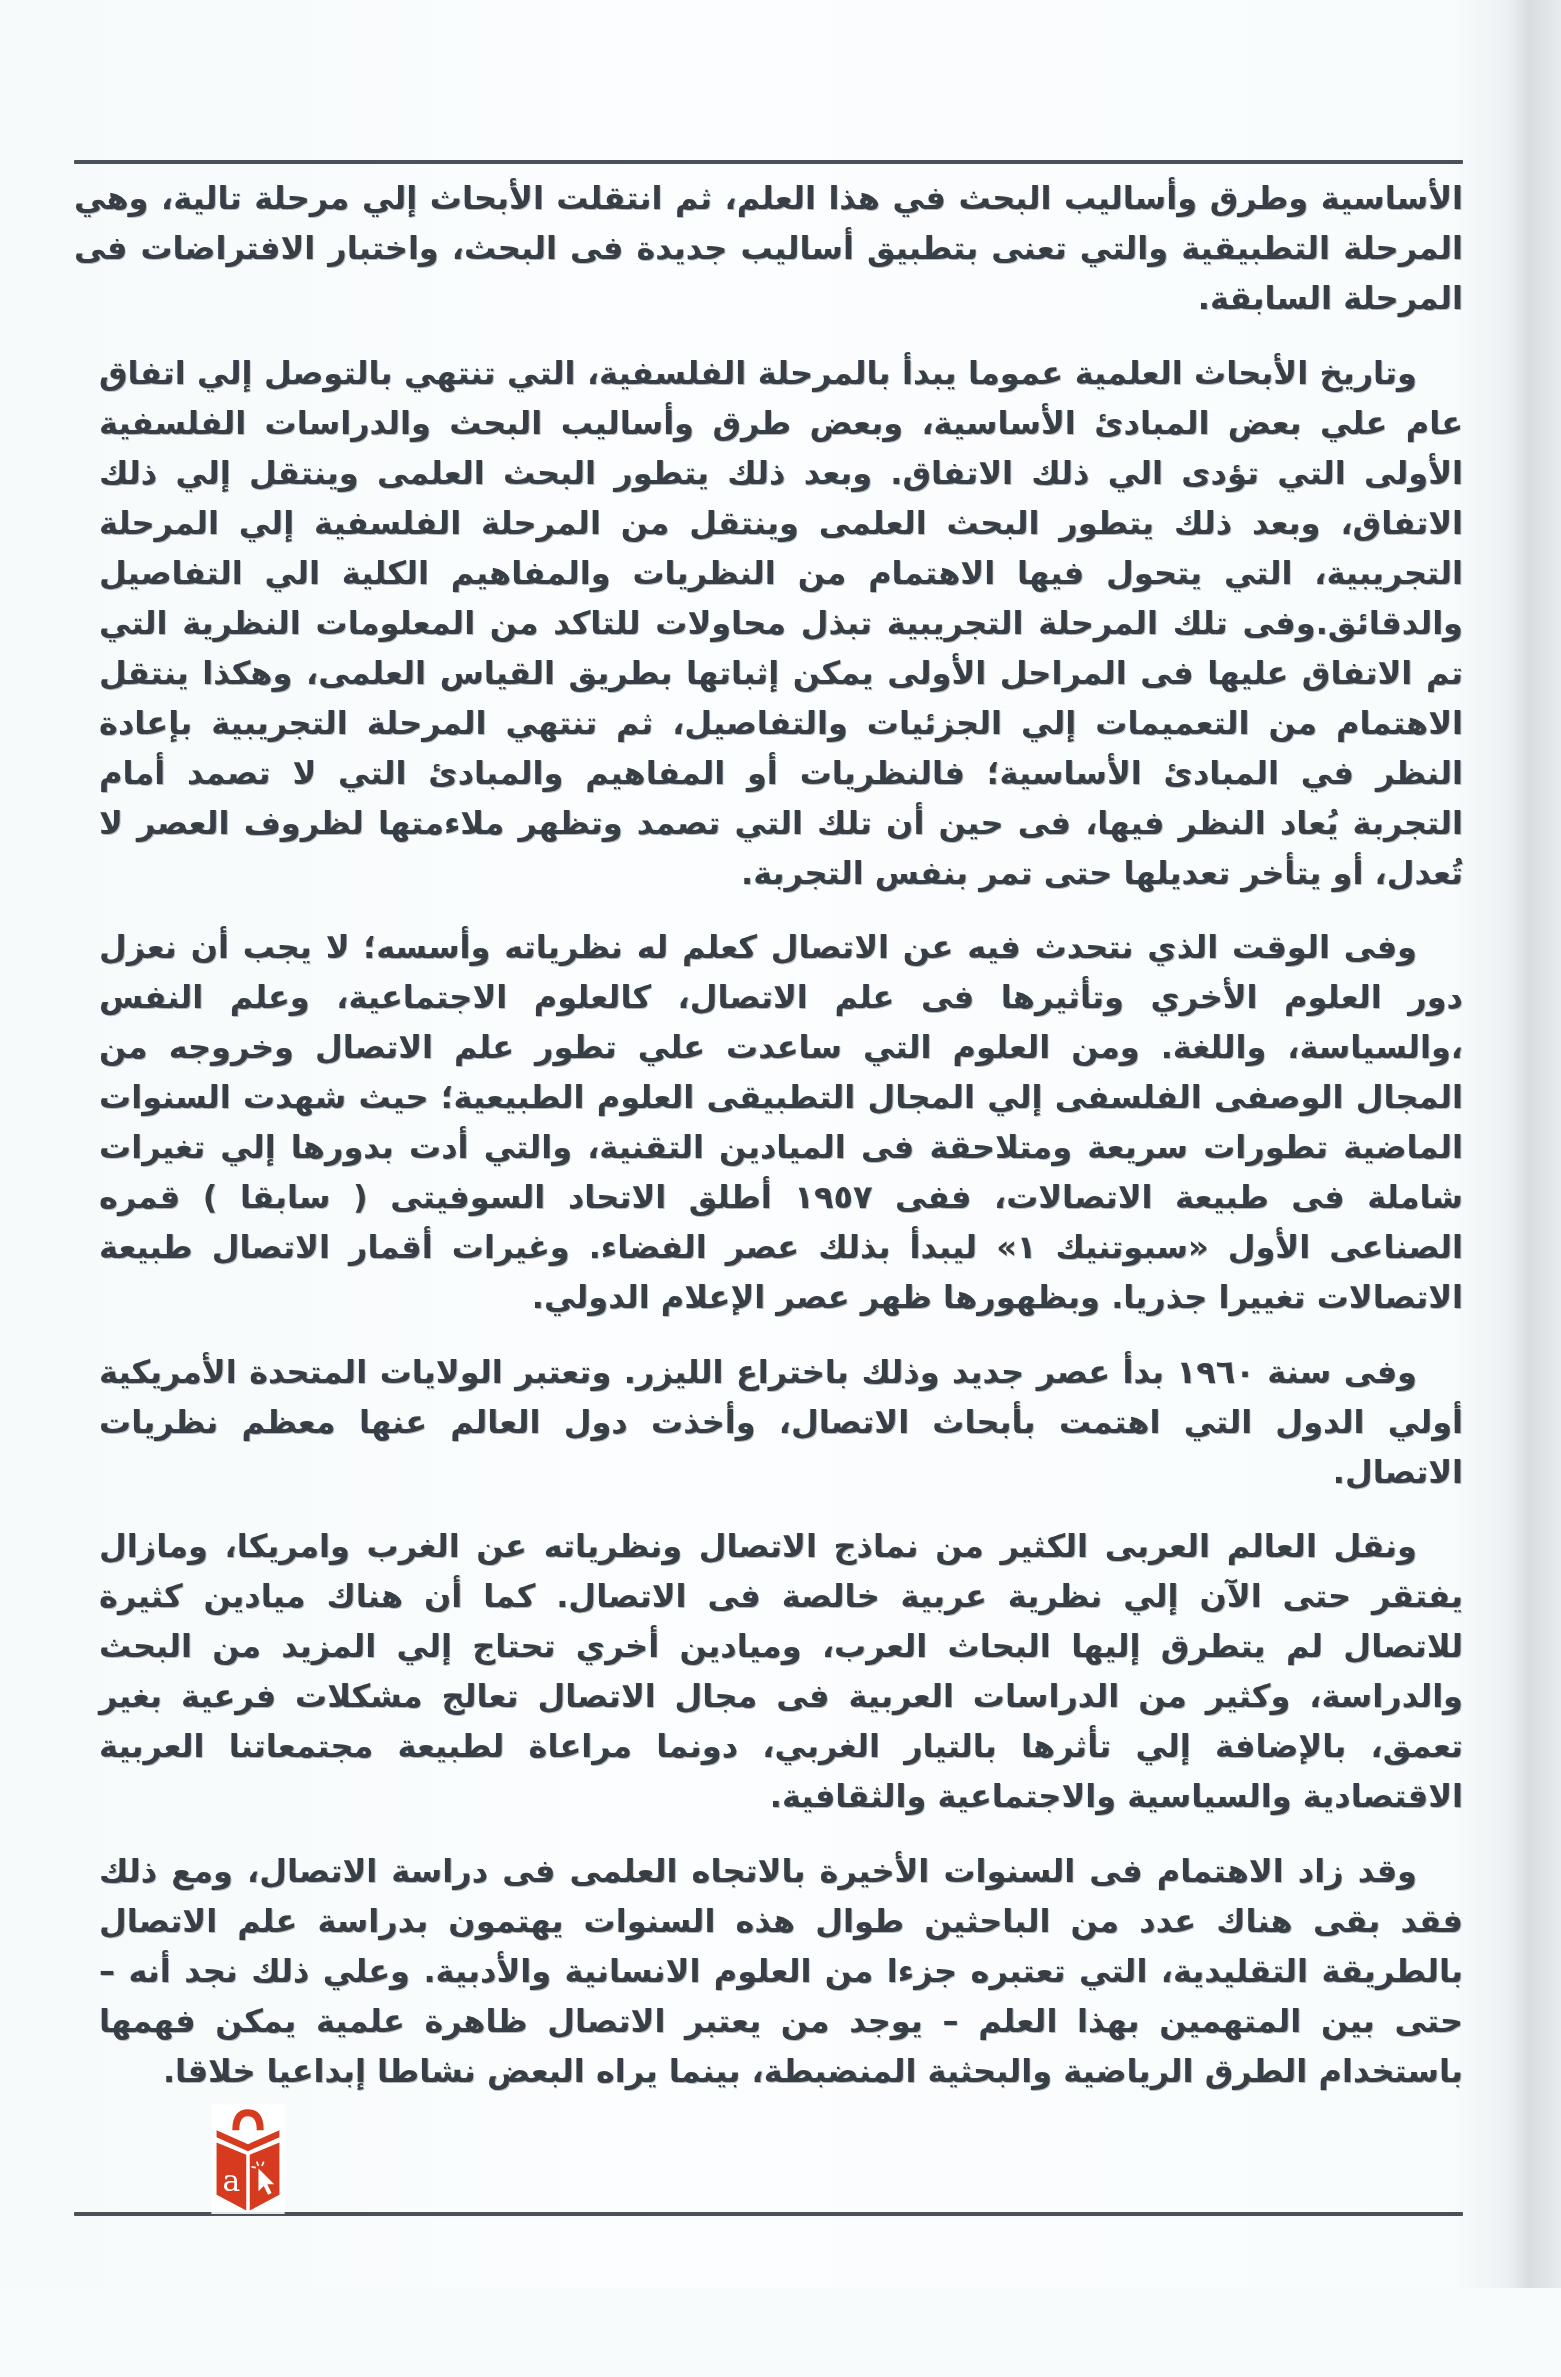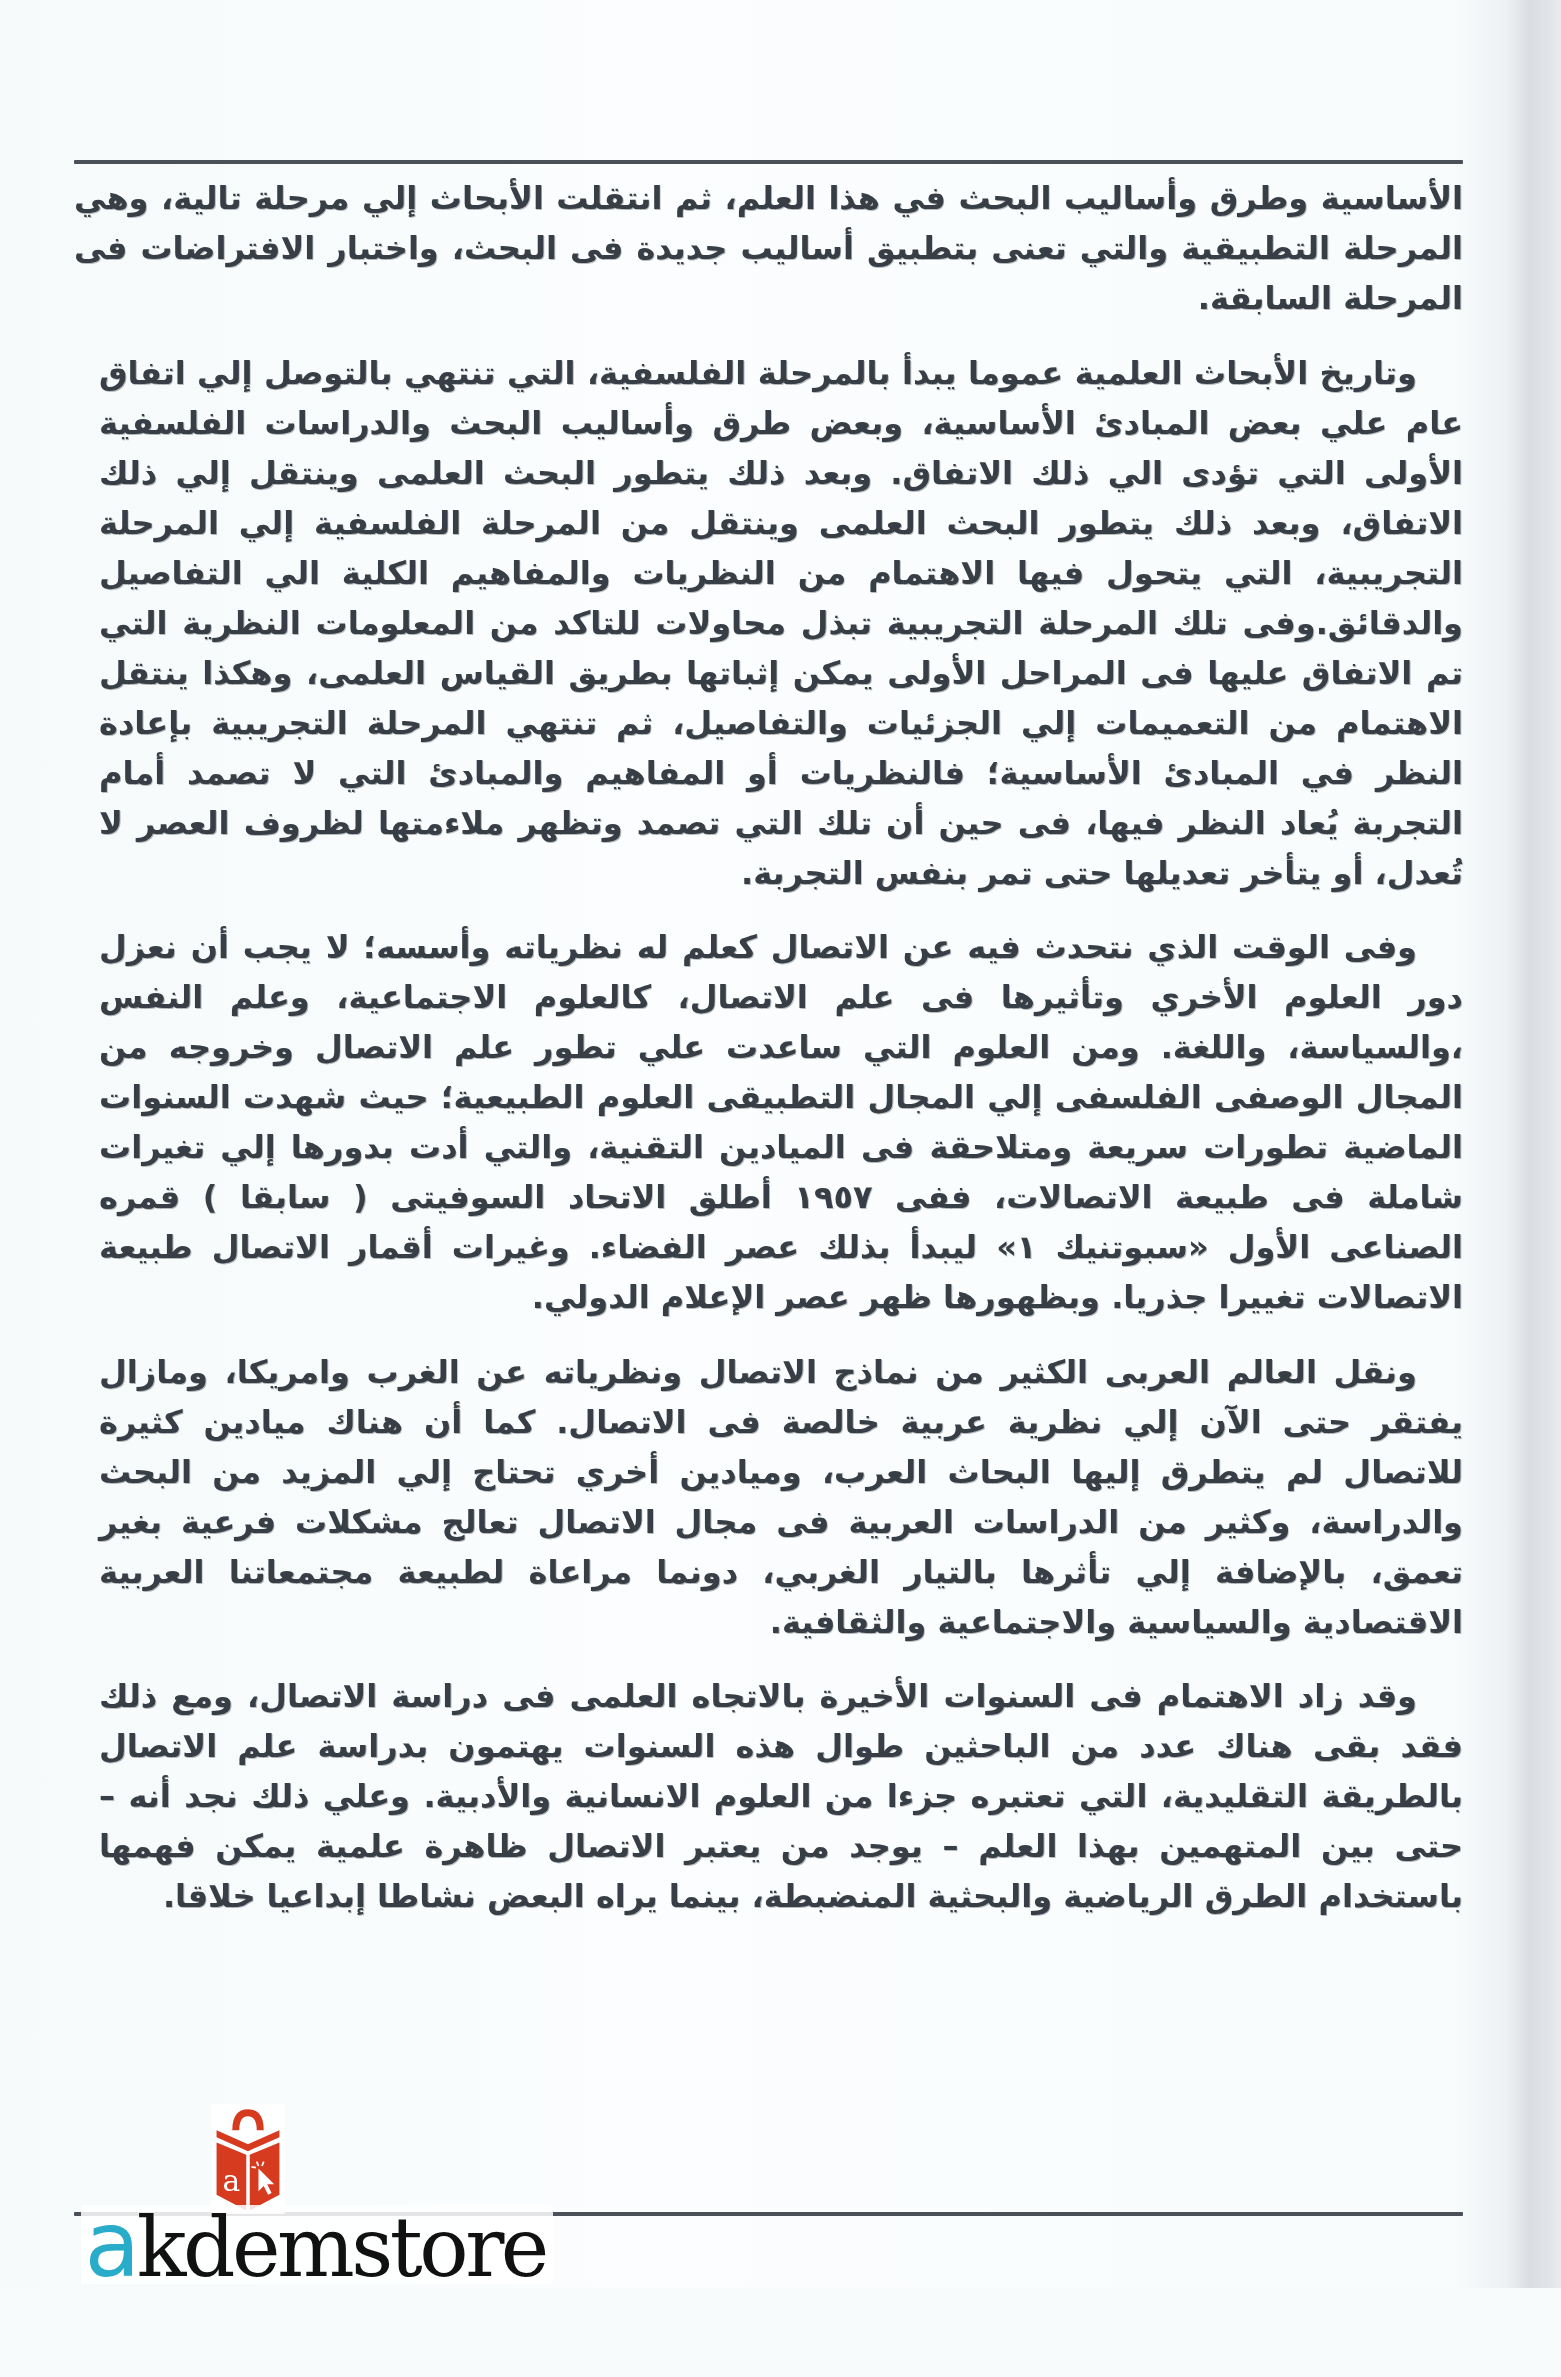--- a/index.html
+++ b/index.html
@@ -91,20 +91,21 @@
 <body>
 
 <div class="page">
 
   <div class="rule rule-top"></div>
 
   <div class="text-column">
     <p class="para first">الأساسية وطرق وأساليب البحث في هذا العلم، ثم انتقلت الأبحاث إلي مرحلة تالية، وهي المرحلة التطبيقية والتي تعنى بتطبيق أساليب جديدة فى البحث، واختبار الافتراضات فى المرحلة السابقة.</p>
     <p class="para indent">وتاريخ الأبحاث العلمية عموما يبدأ بالمرحلة الفلسفية، التي تنتهي بالتوصل إلي اتفاق عام علي بعض المبادئ الأساسية، وبعض طرق وأساليب البحث والدراسات الفلسفية الأولى التي تؤدى الي ذلك الاتفاق. وبعد ذلك يتطور البحث العلمى وينتقل إلي ذلك الاتفاق، وبعد ذلك يتطور البحث العلمى وينتقل من المرحلة الفلسفية إلي المرحلة التجريبية، التي يتحول فيها الاهتمام من النظريات والمفاهيم الكلية الي التفاصيل والدقائق.وفى تلك المرحلة التجريبية تبذل محاولات للتاكد من المعلومات النظرية التي تم الاتفاق عليها فى المراحل الأولى يمكن إثباتها بطريق القياس العلمى، وهكذا ينتقل الاهتمام من التعميمات إلي الجزئيات والتفاصيل، ثم تنتهي المرحلة التجريبية بإعادة النظر في المبادئ الأساسية؛ فالنظريات أو المفاهيم والمبادئ التي لا تصمد أمام التجربة يُعاد النظر فيها، فى حين أن تلك التي تصمد وتظهر ملاءمتها لظروف العصر لا تُعدل، أو يتأخر تعديلها حتى تمر بنفس التجربة.</p>
     <p class="para indent">وفى الوقت الذي نتحدث فيه عن الاتصال كعلم له نظرياته وأسسه؛ لا يجب أن نعزل دور العلوم الأخري وتأثيرها فى علم الاتصال، كالعلوم الاجتماعية، وعلم النفس ،والسياسة، واللغة. ومن العلوم التي ساعدت علي تطور علم الاتصال وخروجه من المجال الوصفى الفلسفى إلي المجال التطبيقى العلوم الطبيعية؛ حيث شهدت السنوات الماضية تطورات سريعة ومتلاحقة فى الميادين التقنية، والتي أدت بدورها إلي تغيرات شاملة فى طبيعة الاتصالات، ففى ١٩٥٧ أطلق الاتحاد السوفيتى ( سابقا ) قمره الصناعى الأول «سبوتنيك ١» ليبدأ بذلك عصر الفضاء. وغيرات أقمار الاتصال طبيعة الاتصالات تغييرا جذريا. وبظهورها ظهر عصر الإعلام الدولي.</p>
+    <p class="para indent">وفى سنة ١٩٦٠ بدأ عصر جديد وذلك باختراع الليزر. وتعتبر الولايات المتحدة الأمريكية أولي الدول التي اهتمت بأبحاث الاتصال، وأخذت دول العالم عنها معظم نظريات الاتصال.</p>
     <p class="para indent">ونقل العالم العربى الكثير من نماذج الاتصال ونظرياته عن الغرب وامريكا، ومازال يفتقر حتى الآن إلي نظرية عربية خالصة فى الاتصال. كما أن هناك ميادين كثيرة للاتصال لم يتطرق إليها البحاث العرب، وميادين أخري تحتاج إلي المزيد من البحث والدراسة، وكثير من الدراسات العربية فى مجال الاتصال تعالج مشكلات فرعية بغير تعمق، بالإضافة إلي تأثرها بالتيار الغربي، دونما مراعاة لطبيعة مجتمعاتنا العربية الاقتصادية والسياسية والاجتماعية والثقافية.</p>
     <p class="para indent">وقد زاد الاهتمام فى السنوات الأخيرة بالاتجاه العلمى فى دراسة الاتصال، ومع ذلك فقد بقى هناك عدد من الباحثين طوال هذه السنوات يهتمون بدراسة علم الاتصال بالطريقة التقليدية، التي تعتبره جزءا من العلوم الانسانية والأدبية. وعلي ذلك نجد أنه – حتى بين المتهمين بهذا العلم – يوجد من يعتبر الاتصال ظاهرة علمية يمكن فهمها باستخدام الطرق الرياضية والبحثية المنضبطة، بينما يراه البعض نشاطا إبداعيا خلاقا.</p>
   </div>
 
   <div class="rule rule-bottom"></div>
 
   <svg class="logo-icon" viewBox="0 0 84 126">
     <rect x="0" y="0" width="84" height="126" fill="#ffffff" opacity="0.85"></rect>
 
     <path d="M28 30 Q28 10 42 10 Q56 10 56 30" fill="none" stroke="#d63a1f" stroke-width="8"></path>
@@ -114,18 +115,15 @@
     <path d="M6 44 L40 58 L40 122 L6 104 Z" fill="#d63a1f"></path>
 
     <path d="M44 58 L78 44 L78 104 L44 122 Z" fill="#d63a1f"></path>
 
     <text x="23" y="100" text-anchor="middle" fill="#ffffff" font-family="DejaVu Serif, serif" font-size="34">a</text>
 
     <path d="M54 74 L54 100 L60 94 L65 104 L69 102 L64 92 L72 92 Z" fill="#ffffff"></path>
     <path d="M52 66 L54 71 M46 72 L51 73 M60 66 L58 71" stroke="#ffffff" stroke-width="2"></path>
   </svg>
 
-  <div class="logo-wordmark">
-    <span class="a">a</span><span class="rest">kdemstore</span>
-  </div>
 
 </div>
 
 
 </body></html>

